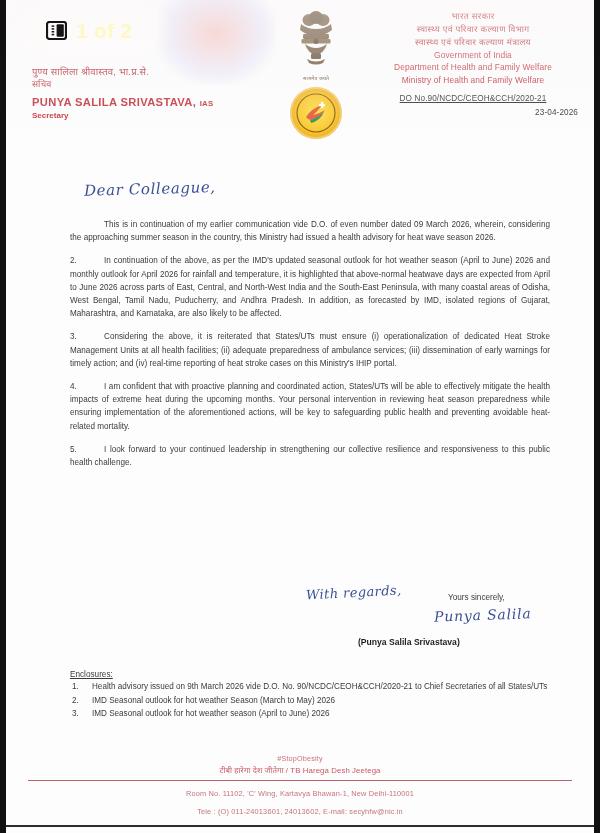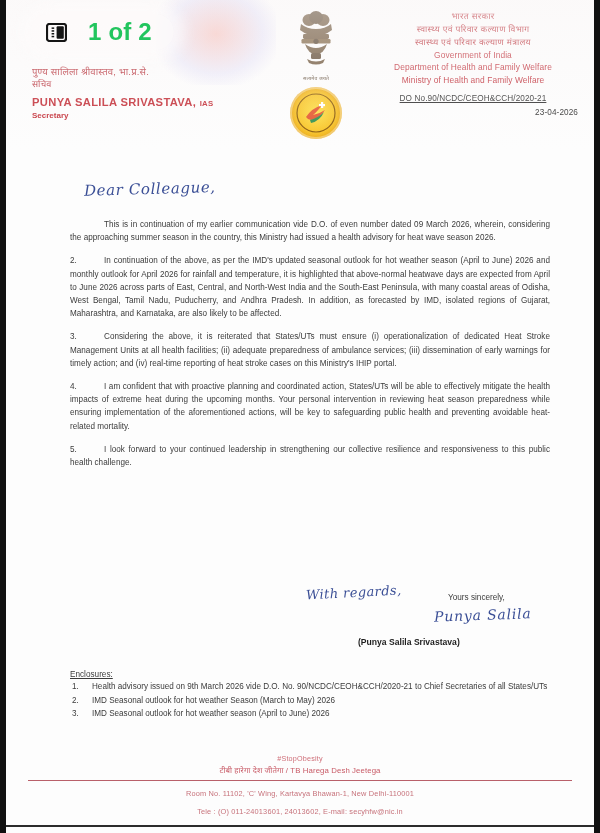--- a/index.html
+++ b/index.html
@@ -328,26 +328,25 @@
     padding: 6px 22px 6px 16px;
     z-index: 40;
     box-shadow: 0 0 14px 10px rgba(253,251,251,0.72);
   }
   .page-badge .pb-icon {
     width: 21px;
     height: 19px;
     flex: 0 0 auto;
   }
   .page-badge .pb-label {
-    font-size: 24px;
+    font-size: 21px;
     font-weight: bold;
-    color: #22c55e;
+    color: #fef9c3;
     letter-spacing: .2px;
     line-height: 1;
-    margin-left: 12px;
   }
 
   
   .blush {
     position: absolute;
     left: 150px;
     top: 0px;
     width: 120px;
     height: 85px;
     background: radial-gradient(ellipse at 50% 40%, rgba(240,140,130,0.30) 0%, rgba(160,150,230,0.12) 55%, rgba(255,255,255,0) 78%);

